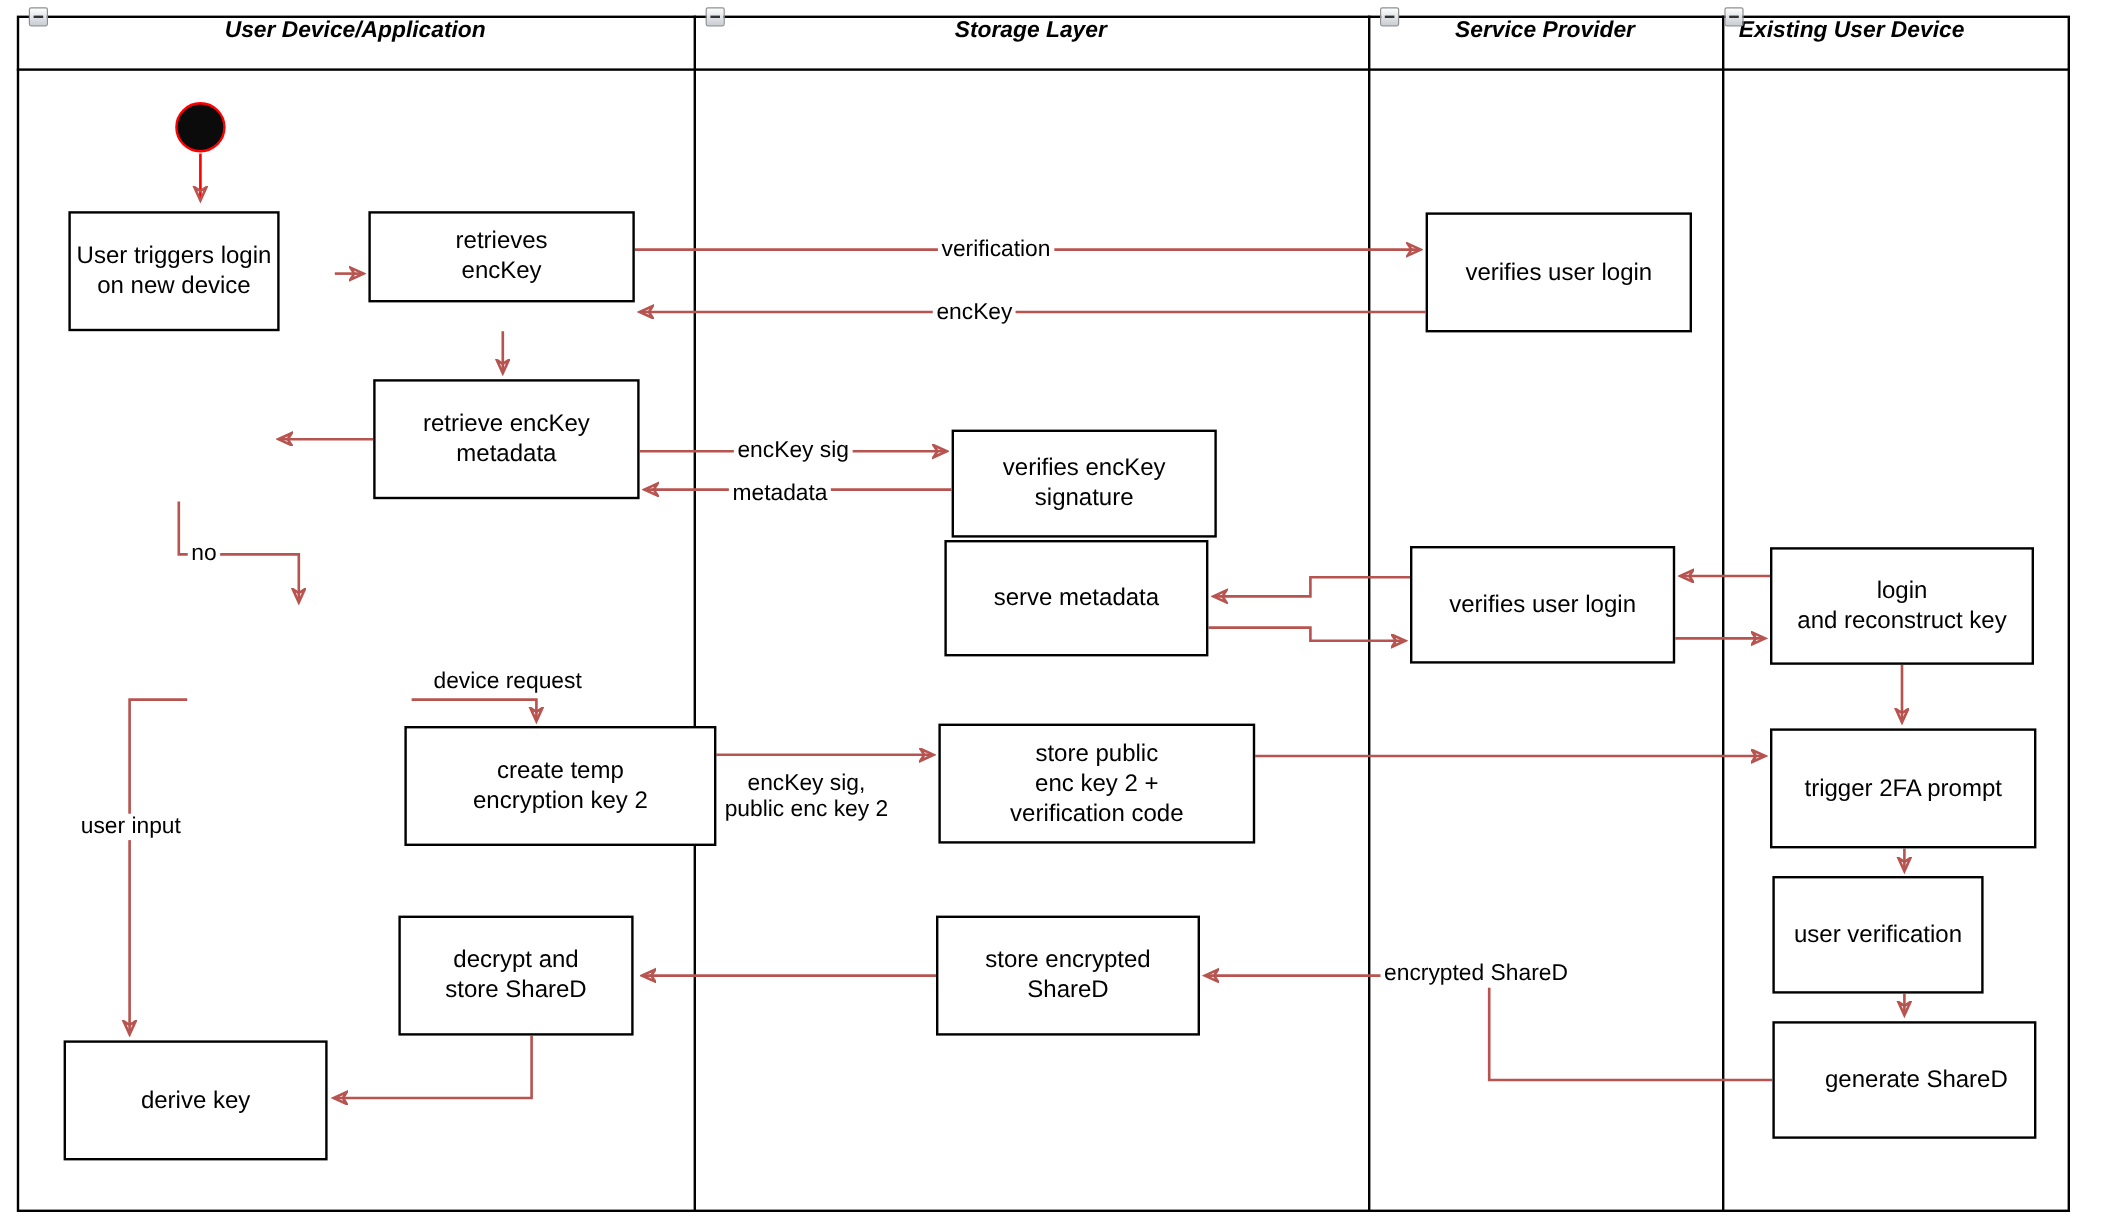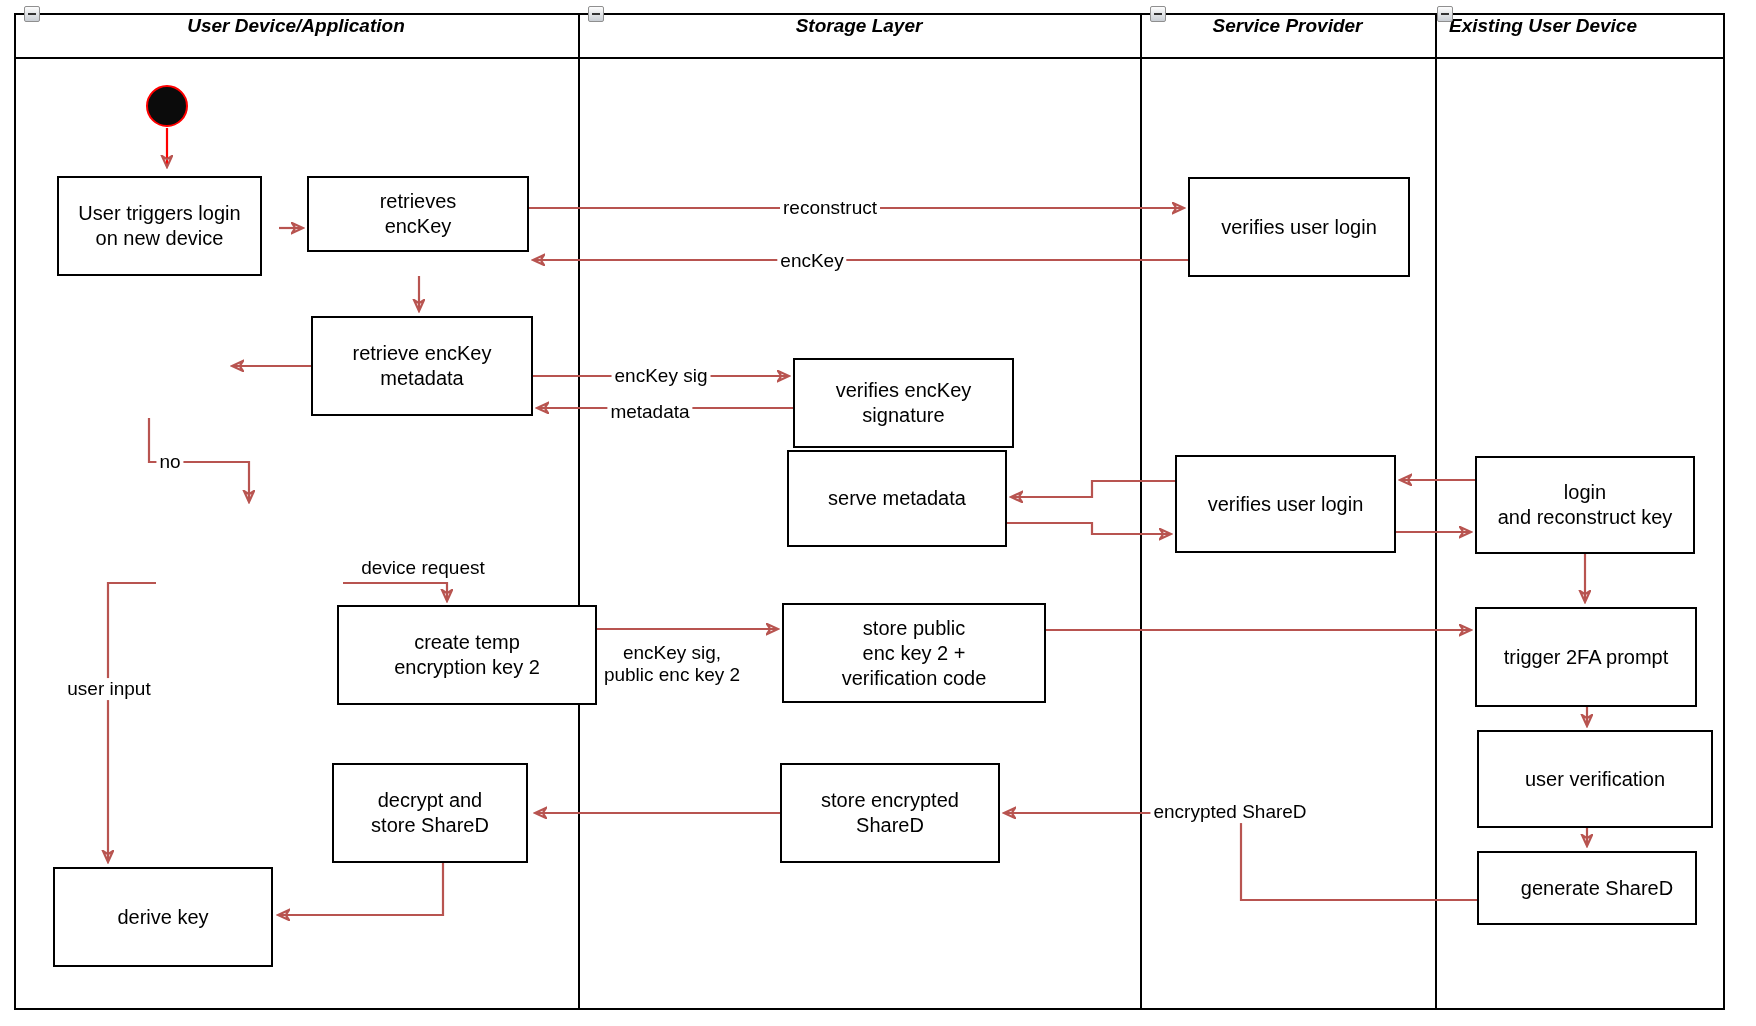--- a/index.html
+++ b/index.html
@@ -99,21 +99,21 @@
     <path d="M1585,554 L1585,601" marker-end="url(#am)"></path>
     <path d="M1587,707 L1587,725" marker-end="url(#am)"></path>
     <path d="M1587,828 L1587,845" marker-end="url(#am)"></path>
     <path d="M1477,900 L1241,900 L1241,813 L1005,813" marker-end="url(#am)"></path>
     <path d="M780,813 L536,813" marker-end="url(#am)"></path>
     <path d="M443,863 L443,915 L279,915" marker-end="url(#am)"></path>
   </svg>
 
   <div class="start-node"></div>
 
-  <div class="node" style="left:57px;top:176px;width:205px;height:100px;">User triggers login
+  <div class="node" style="left:57px;top:176px;width:176px;height:100px;">User triggers login
 on new device</div>
   <div class="node" style="left:307px;top:176px;width:222px;height:76px;">retrieves
 encKey</div>
   <div class="node" style="left:311px;top:316px;width:222px;height:100px;">retrieve encKey
 metadata</div>
   <div class="node" style="left:337px;top:605px;width:260px;height:100px;">create temp
 encryption key 2</div>
   <div class="node" style="left:332px;top:763px;width:196px;height:100px;">decrypt and
 store ShareD</div>
   <div class="node" style="left:53px;top:867px;width:220px;height:100px;">derive key</div>
@@ -127,24 +127,24 @@
 verification code</div>
   <div class="node" style="left:780px;top:763px;width:220px;height:100px;">store encrypted
 ShareD</div>
 
   <div class="node" style="left:1188px;top:177px;width:222px;height:100px;">verifies user login</div>
   <div class="node" style="left:1175px;top:455px;width:221px;height:98px;">verifies user login</div>
 
   <div class="node" style="left:1475px;top:456px;width:220px;height:98px;">login
 and reconstruct key</div>
   <div class="node" style="left:1475px;top:607px;width:222px;height:100px;">trigger 2FA prompt</div>
-  <div class="node" style="left:1477px;top:730px;width:236px;height:98px;">user verification</div>
-  <div class="node" style="left:1477px;top:851px;width:220px;height:74px;padding-left:20px;">generate ShareD</div>
+  <div class="node" style="left:1477px;top:730px;width:176px;height:98px;">user verification</div>
+  <div class="node" style="left:1477px;top:851px;width:220px;height:98px;padding-left:20px;">generate ShareD</div>
 
-  <div class="elabel" style="left:830px;top:208px;">reconstruct</div>
+  <div class="elabel" style="left:830px;top:208px;">verification</div>
   <div class="elabel" style="left:812px;top:261px;">encKey</div>
   <div class="elabel" style="left:661px;top:376px;">encKey sig</div>
   <div class="elabel" style="left:650px;top:412px;">metadata</div>
   <div class="elabel" style="left:170px;top:462px;">no</div>
   <div class="elabel" style="left:423px;top:568px;">device request</div>
   <div class="elabel" style="left:109px;top:689px;">user input</div>
   <div class="elabel" style="left:672px;top:664px;">encKey sig,
 public enc key 2</div>
   <div class="elabel" style="left:1230px;top:812px;">encrypted ShareD</div>
 

